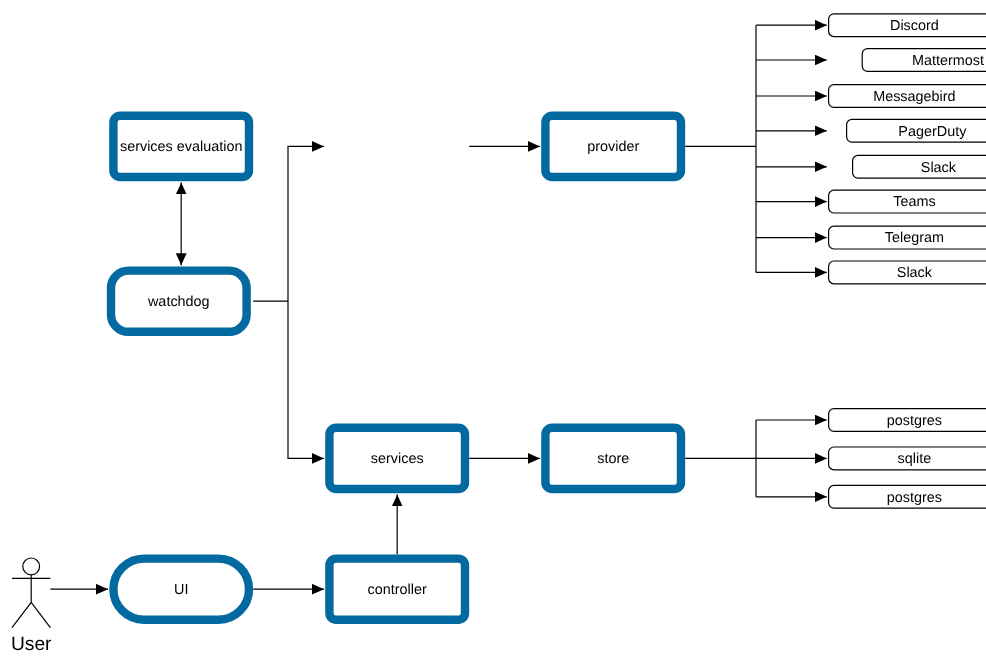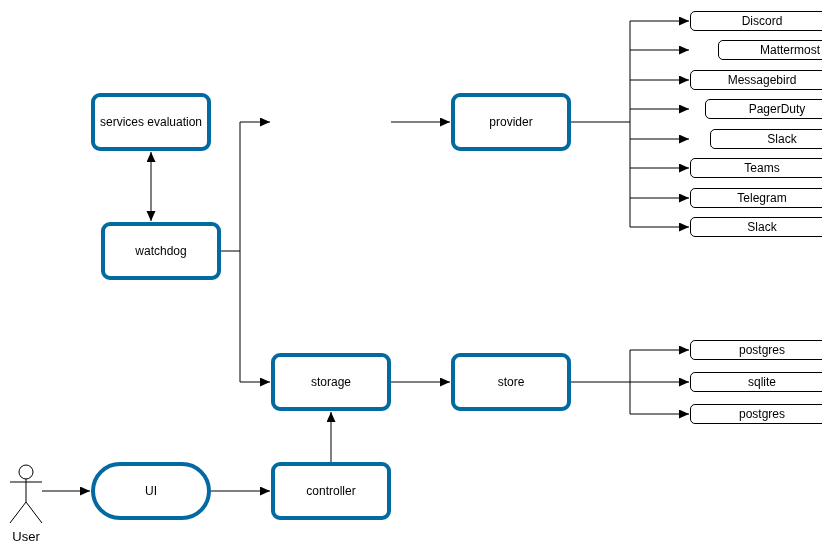--- a/index.html
+++ b/index.html
@@ -17,21 +17,21 @@
     left: 0; top: 0;
     width: 822px; height: 554px;
   }
   .edges path, .edges line { stroke: #000000; stroke-width: 1; fill: none; }
   .edges circle { stroke: #000000; stroke-width: 1; fill: #ffffff; }
   .node {
     position: absolute;
     width: 120px; height: 58px;
     box-sizing: border-box;
     background: #ffffff;
-    border: 4px solid #0369a1;
+    border: 7px solid #0369a1;
     border-radius: 9px;
     display: flex;
     align-items: center;
     justify-content: center;
     text-align: center;
     font-size: 12px;
     line-height: 1.2;
   }
   .leaf {
     position: absolute;
@@ -44,21 +44,21 @@
     align-items: center;
     justify-content: center;
     text-align: center;
     font-size: 12px;
   }
   .actor-label {
     position: absolute;
     left: 2px; top: 529px;
     width: 48px;
     text-align: center;
-    font-size: 13px;
+    font-size: 16px;
   }
 </style>
 </head>
 <body>
 
 <div class="canvas">
 
   <svg class="edges" viewBox="0 0 822 554" xmlns="http://www.w3.org/2000/svg">
     <defs>
       <marker id="arrow" viewBox="0 0 12 10" markerWidth="12" markerHeight="10" refX="10" refY="4.5" orient="auto-start-reverse" markerUnits="userSpaceOnUse">
@@ -101,22 +101,22 @@
       <circle cx="26" cy="472" r="7"></circle>
       <line x1="26" y1="479" x2="26" y2="502"></line>
       <line x1="10" y1="482" x2="42" y2="482"></line>
       <line x1="26" y1="502" x2="10" y2="523"></line>
       <line x1="26" y1="502" x2="42" y2="523"></line>
     </g>
   </svg>
 
   <div class="node" style="left:91px; top:93px;">services evaluation</div>
   <div class="node" style="left:451px; top:93px;">provider</div>
-  <div class="node" style="left:101px; top:222px;">watchdog</div>
-  <div class="node" style="left:271px; top:353px;">storage</div>
+  <div class="node" style="left:89px; top:222px;border-radius:18px;">watchdog</div>
+  <div class="node" style="left:271px; top:353px;">services</div>
   <div class="node" style="left:451px; top:353px;">store</div>
   <div class="node" style="left:91px; top:462px;border-radius:29px;">UI</div>
   <div class="node" style="left:271px; top:462px;">controller</div>
 
   <div class="leaf" style="left:690px; top:11px;">Discord</div>
   <div class="leaf" style="left:718px; top:40px;">Mattermost</div>
   <div class="leaf" style="left:690px; top:70px;">Messagebird</div>
   <div class="leaf" style="left:705px; top:99px;">PagerDuty</div>
   <div class="leaf" style="left:690px; top:129px;margin-left:20px;">Slack</div>
   <div class="leaf" style="left:690px; top:158px;">Teams</div>

